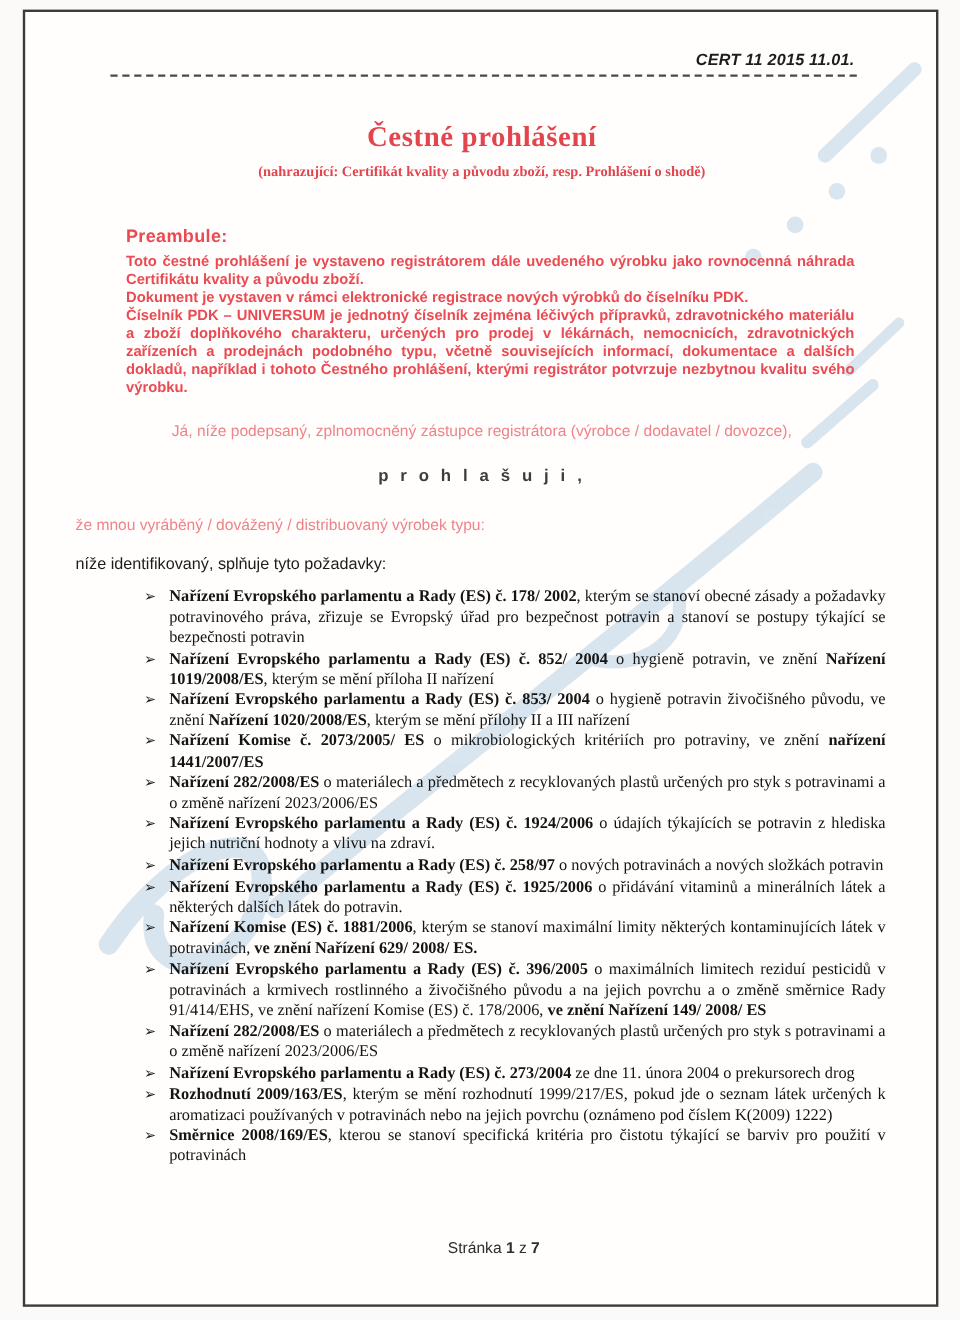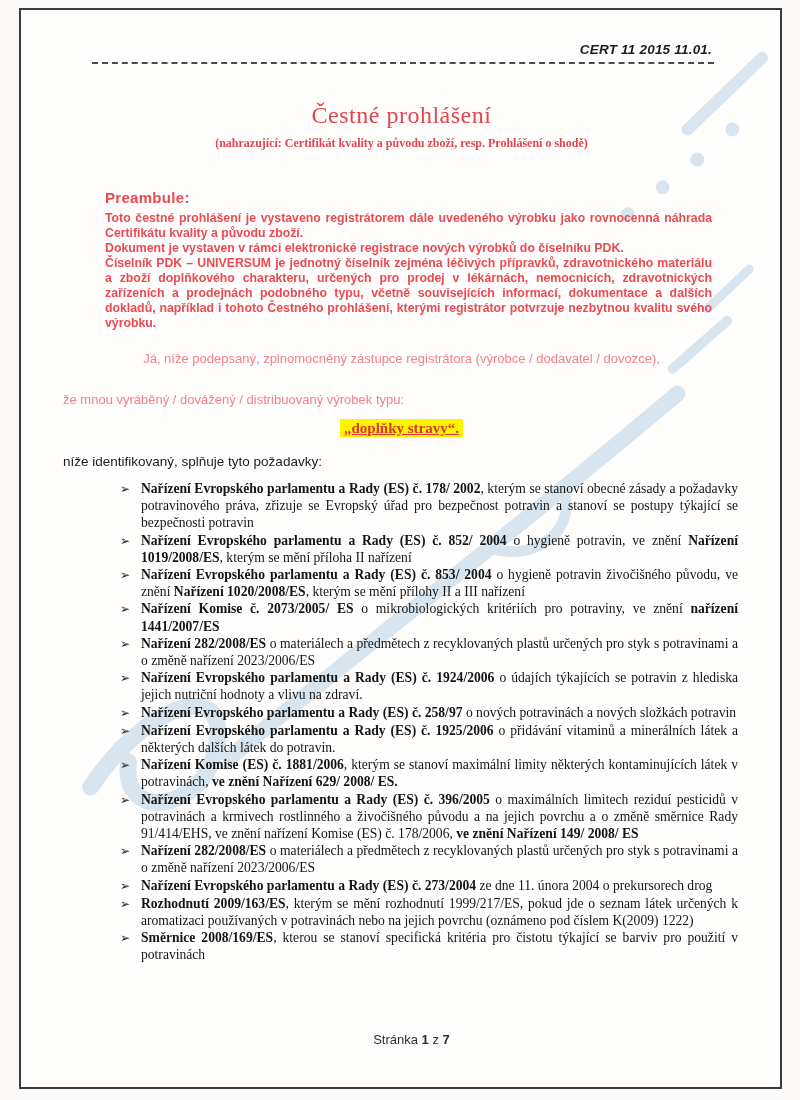--- a/index.html
+++ b/index.html
@@ -32,21 +32,21 @@
     letter-spacing:.2px;
   }
   .header-rule {
     border-bottom:2.5px dashed #4a4a4a;
     margin:5px 26px 0 29px;
     height:0;
   }
   .title {
     text-align:center;
     color:#e2454e;
-    font-weight:normal;
+    font-weight:bold;
     font-size:24px;
     letter-spacing:.5px;
     margin-top:38px;
     font-family:"Liberation Serif", serif;
   }
   .subtitle {
     text-align:center;
     color:#e2454e;
     font-weight:bold;
     font-size:12px;
@@ -155,26 +155,24 @@
       <div class="preamble-heading">Preambule:</div>
       <div>
           <div class="pre-par">Toto čestné prohlášení je vystaveno registrátorem dále uvedeného výrobku jako rovnocenná náhrada Certifikátu kvality a původu zboží.</div>
           <div class="pre-par">Dokument je vystaven v rámci elektronické registrace nových výrobků do číselníku PDK.</div>
           <div class="pre-par">Číselník PDK – UNIVERSUM je jednotný číselník zejména léčivých přípravků, zdravotnického materiálu a zboží doplňkového charakteru, určených pro prodej v lékárnách, nemocnicích, zdravotnických zařízeních a prodejnách podobného typu, včetně souvisejících informací, dokumentace a dalších dokladů, například i tohoto Čestného prohlášení, kterými registrátor potvrzuje nezbytnou kvalitu svého výrobku.</div>
         </div>
     </div>
 
     <div class="intro">Já, níže podepsaný, zplnomocněný zástupce registrátora (výrobce / dodavatel / dovozce),</div>
 
+    <div class="declare">p r o h l a š u j i ,</div>
 
     <div class="product-intro">že mnou vyráběný / dovážený  / distribuovaný výrobek typu:</div>
 
-    <div class="product-row">
-      <span class="highlight">„doplňky stravy“.</span>
-    </div>
 
     <div class="req-intro">níže identifikovaný, splňuje tyto požadavky:</div>
 
     <div class="req-list">
         <div class="req-item">
           <span class="req-marker">➢</span>
           <span class="req-text"><b>Nařízení Evropského parlamentu a Rady (ES) č. 178/ 2002</b><span>, kterým se stanoví obecné zásady a požadavky potravinového práva, zřizuje se Evropský úřad pro bezpečnost potravin a stanoví se postupy týkající se bezpečnosti potravin</span></span>
         </div>
         <div class="req-item">
           <span class="req-marker">➢</span>

